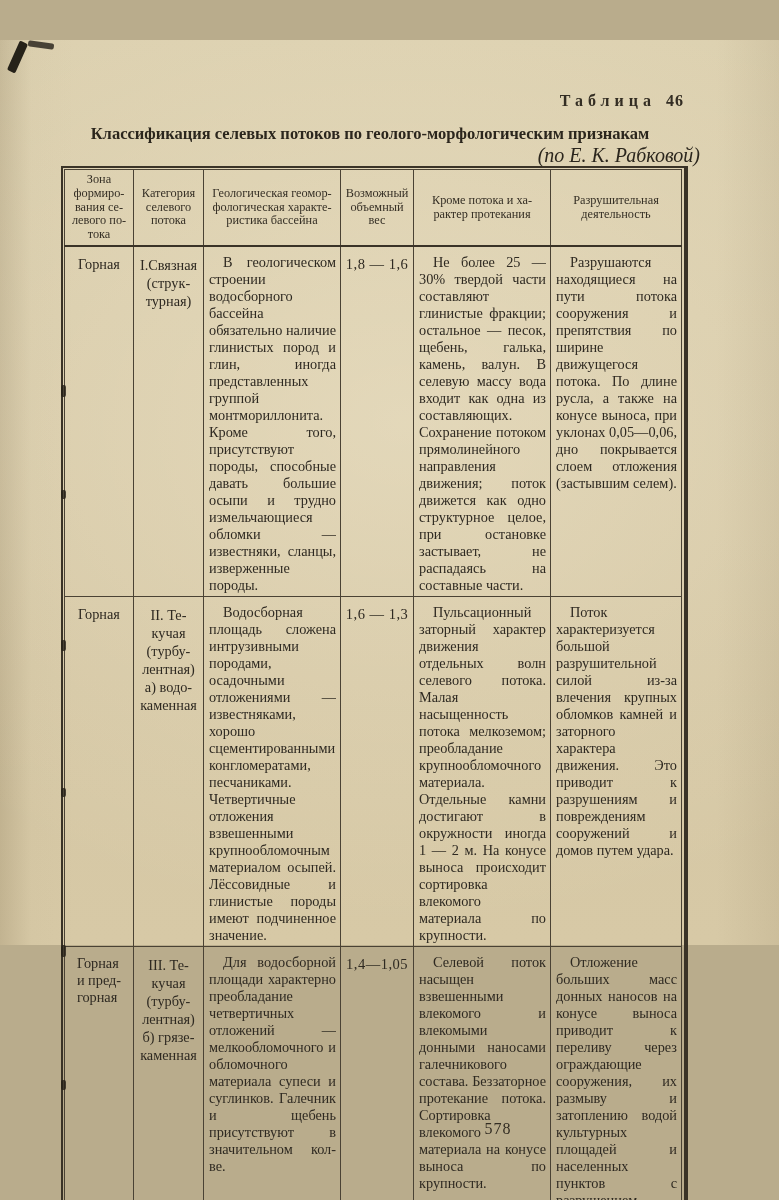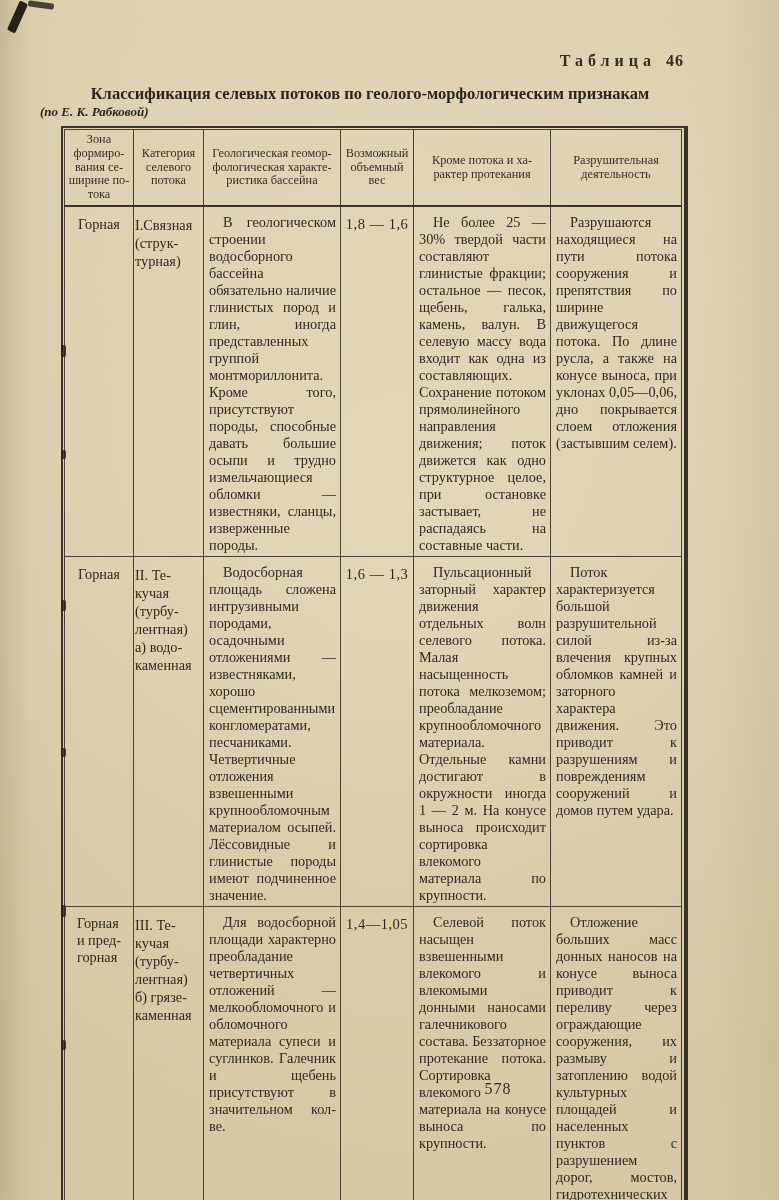--- a/index.html
+++ b/index.html
@@ -2,48 +2,49 @@
 <html lang="ru"><head>
 <meta charset="utf-8">
 <style>
   html,body{margin:0;padding:0;}
   body{
     width:779px;height:1200px;overflow:hidden;
     font-family:"Liberation Serif","DejaVu Serif",serif;
     background:#b9ac8c;
   }
   .page{
-    position:relative;width:779px;height:1200px;
+    position:relative;width:779px;height:905px;
     color:#2e2921;
     background:
       radial-gradient(ellipse 120% 80% at 52% 42%, rgba(255,248,228,0.30), rgba(0,0,0,0) 70%),
       linear-gradient(90deg, rgba(110,92,60,0.20) 0, rgba(110,92,60,0.02) 4%, rgba(0,0,0,0) 10%, rgba(0,0,0,0) 92%, rgba(110,92,60,0.10) 100%),
       linear-gradient(180deg,#dcd0af 0%,#d8cba9 30%,#d5c7a4 70%,#d7c9a6 100%);
+    margin-top: 40px;
   }
   
   .corner-mark{position:absolute;left:13px;top:1px;width:9px;height:32px;background:#17130d;
     transform:rotate(24deg);border-radius:2px;opacity:.92;}
   .corner-mark2{position:absolute;left:28px;top:2px;width:26px;height:6px;background:#17130d;
     transform:rotate(8deg);border-radius:2px;opacity:.75;}
   .ink-blob{position:absolute;width:5px;background:#241f16;opacity:.8;border-radius:2px;left:61px;}
 
   .caption{
     position:absolute;top:52px;left:0;width:684px;text-align:right;
     font-size:16px;font-weight:bold;color:#332d23;
   }
   .caption .word{letter-spacing:5px;}
   .caption .num{margin-left:10px;letter-spacing:1px;}
 
   .doc-title{
     position:absolute;top:85px;left:40px;width:660px;text-align:center;
     font-size:16.5px;line-height:18px;font-weight:bold;color:#2b261d;font-family:Liberation Serif, serif;
   }
   .doc-subtitle{
-    position:absolute;top:104px;left:40px;width:660px;text-align:left;
-    font-size:13px;font-weight:bold;font-style:italic;color:#2b261d;
+    position:absolute;top:104px;left:40px;width:660px;text-align:right;
+    font-size:20px;font-weight:normal;font-style:italic;color:#2b261d;
   }
 
   .table-outer{
     position:absolute;top:126px;left:61px;
     border:2px solid #3a3327;
     border-right-width:4px;border-bottom-width:4px;
     padding:1px 2px 2px 1px;
   }
   table.cls{
     border-collapse:collapse;table-layout:fixed;width:617px;
@@ -65,21 +66,21 @@
     border-bottom:2px solid #3a3327;color:#352f25;
     padding:2px 2px;
   }
   tr.r1 td{height:308px}
   tr.r2 td{height:285px}
   tr.r3 td{height:262px}
   td .txt{font-size:14.3px;line-height:17px;}
   td.zone{text-align:center;padding-top:8px;}
   td.zone .txt{white-space:pre-line;text-align:left;display:inline-block;}
   td.zone.center1 .txt{text-align:center;}
-  td.cat{padding-top:9px;}
+  td.cat{text-align:center;padding-top:9px;}
   td.cat .txt{white-space:pre-line;}
   td.weight{text-align:center;padding-top:8px;}
   td.weight .txt{font-size:14.5px;letter-spacing:.5px;}
   td.prose{padding:7px 4px 2px 5px;}
   td.prose .txt{
     text-align:justify;text-indent:14px;
     overflow:hidden;display:block;
   }
   .page-number{
     position:absolute;top:1080px;left:453px;width:90px;text-align:center;
@@ -109,21 +110,21 @@
           <col class="c3">
           <col class="c4">
           <col class="c5">
           <col class="c6">
       </colgroup>
       <thead>
         <tr>
           <th>Зона
 формиро-
 вания се-
-ширине по-
+левого по-
 тока</th>
           <th>Категория
 селевого
 потока</th>
           <th>Геологическая геомор-
 фологическая характе-
 ристика бассейна</th>
           <th>Возможный
 объемный
 вес</th>

